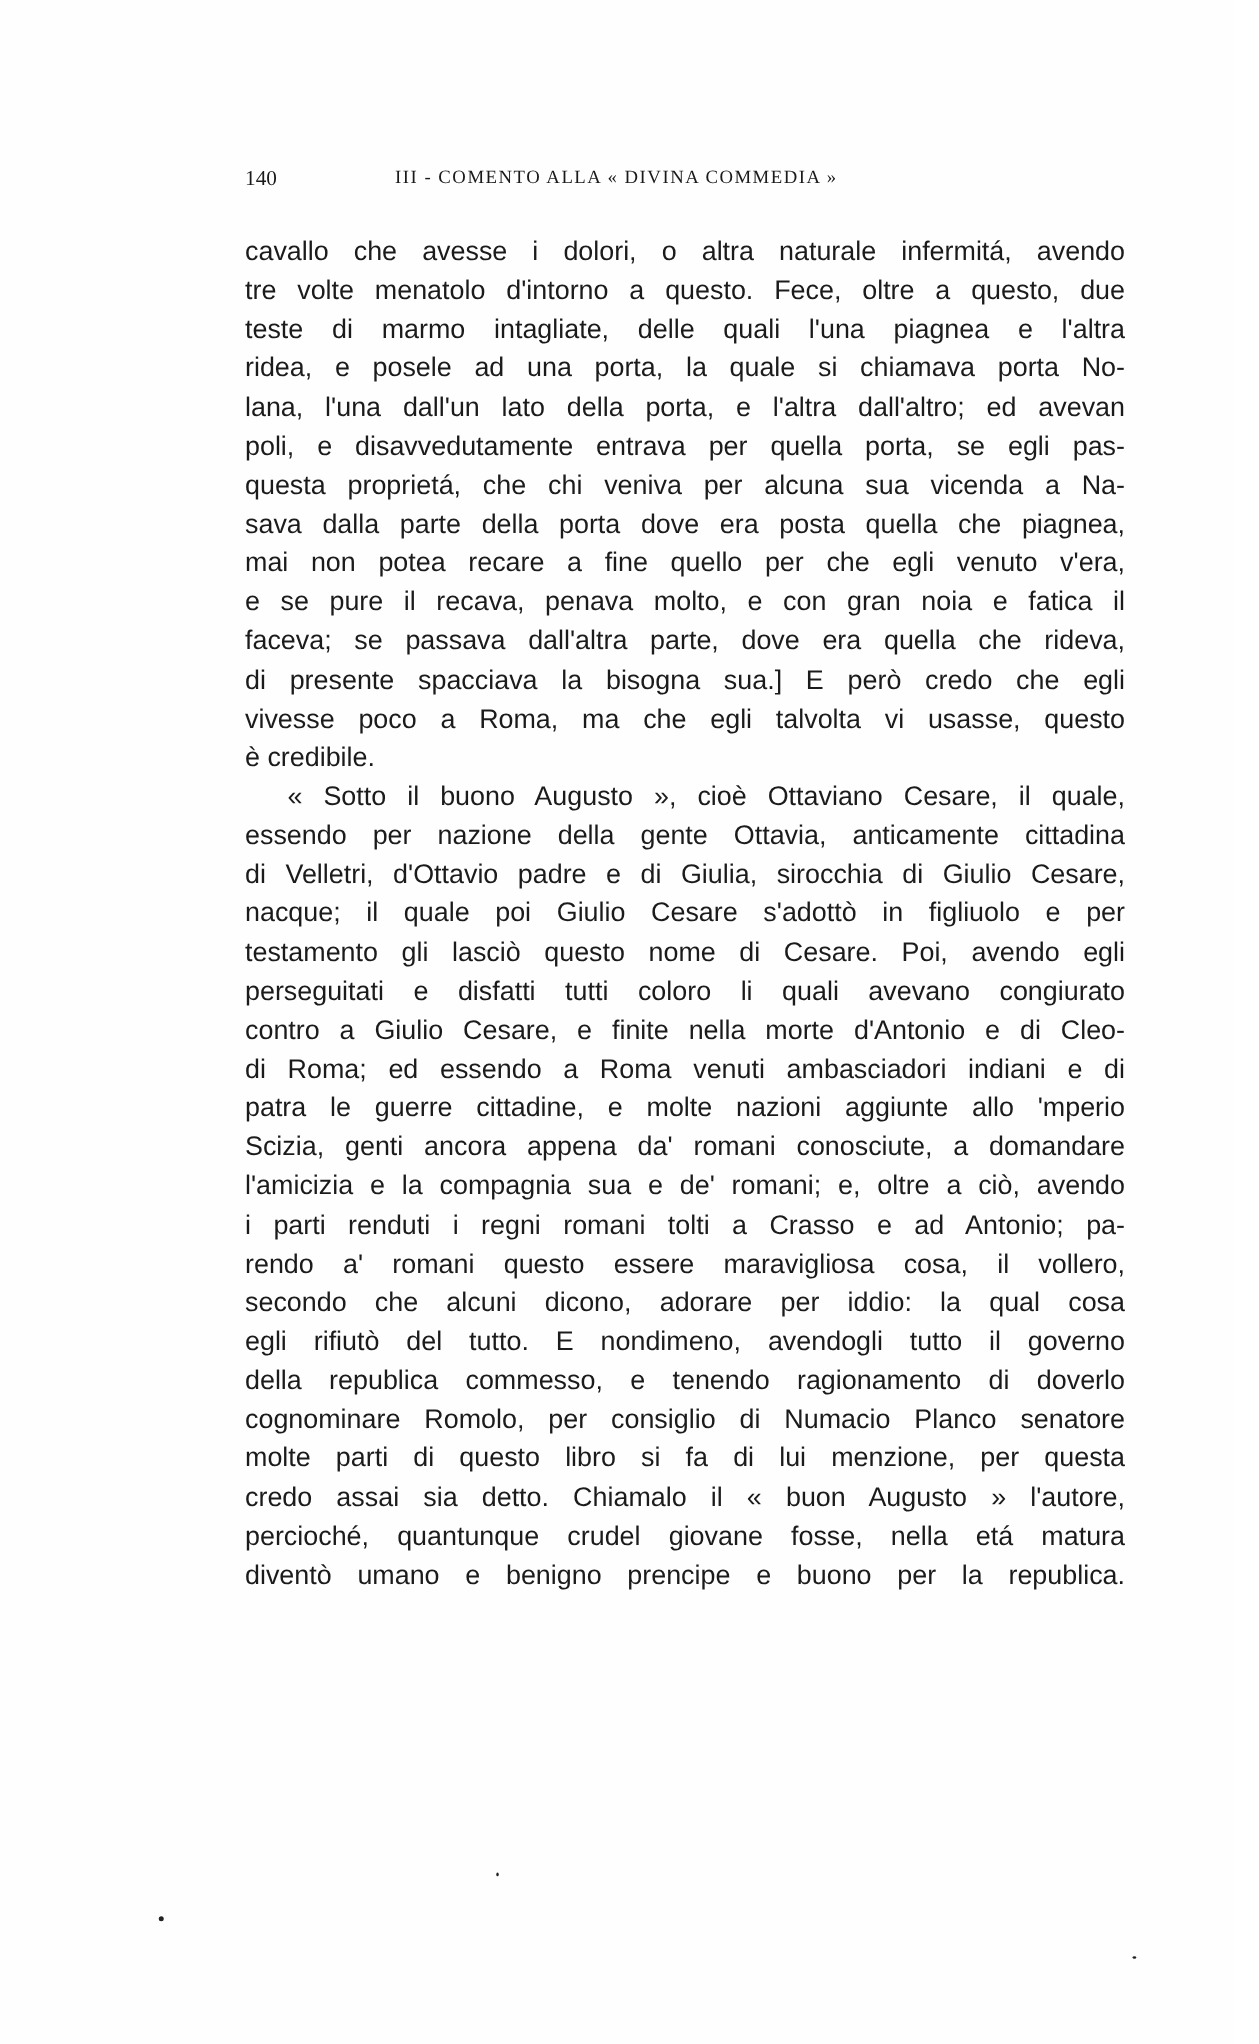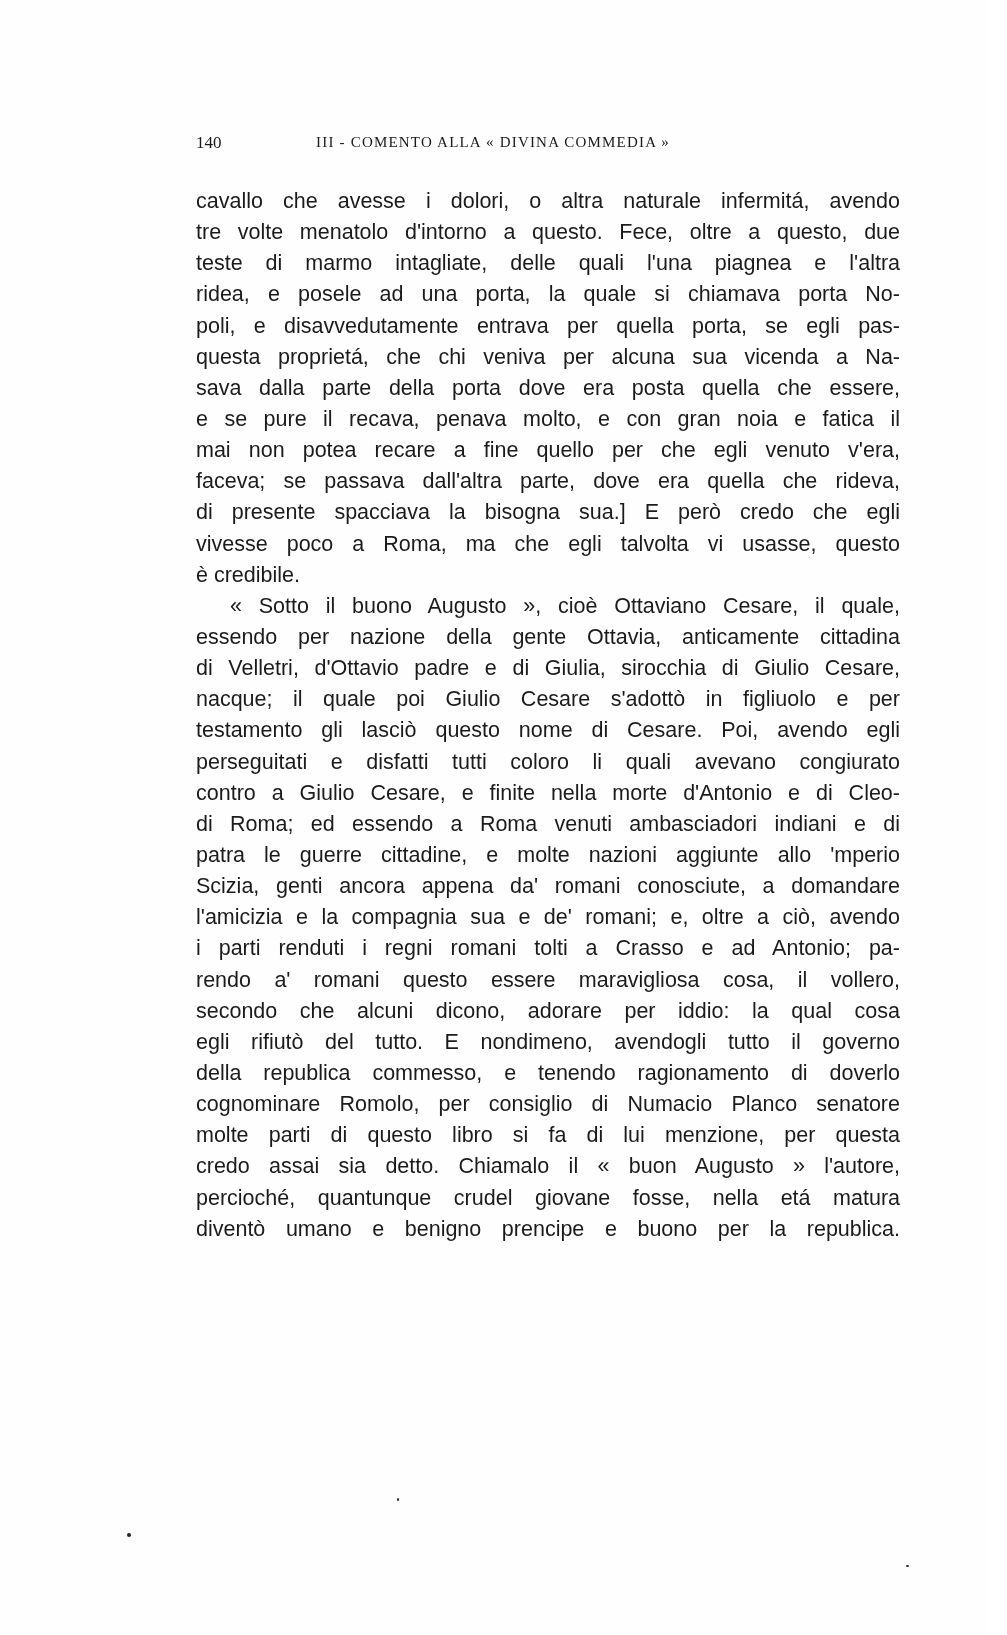--- a/index.html
+++ b/index.html
@@ -25,25 +25,26 @@
   <div class="running-head">
     <span class="page-number">140</span>
     <span class="header-title">III - COMENTO ALLA « DIVINA COMMEDIA »</span>
   </div>
 
   <div class="body-text">
     <span class="line">cavallo che avesse i dolori, o altra naturale infermitá, avendo</span>
     <span class="line">tre volte menatolo d'intorno a questo. Fece, oltre a questo, due</span>
     <span class="line">teste di marmo intagliate, delle quali l'una piagnea e l'altra</span>
     <span class="line">ridea, e posele ad una porta, la quale si chiamava porta No-</span>
+    <span class="line">lana, l'una dall'un lato della porta, e l'altra dall'altro; ed avevan</span>
     <span class="line">poli, e disavvedutamente entrava per quella porta, se egli pas-</span>
     <span class="line">questa proprietá, che chi veniva per alcuna sua vicenda a Na-</span>
-    <span class="line">sava dalla parte della porta dove era posta quella che essere,</span>
+    <span class="line">sava dalla parte della porta dove era posta quella che piagnea,</span>
+    <span class="line">mai non potea recare a fine quello per che egli venuto v'era,</span>
     <span class="line">e se pure il recava, penava molto, e con gran noia e fatica il</span>
-    <span class="line">mai non potea recare a fine quello per che egli venuto v'era,</span>
     <span class="line">faceva; se passava dall'altra parte, dove era quella che rideva,</span>
     <span class="line">di presente spacciava la bisogna sua.] E però credo che egli</span>
     <span class="line">vivesse poco a Roma, ma che egli talvolta vi usasse, questo</span>
     <span class="line last">è credibile.</span>
     <span class="line indent">« Sotto il buono Augusto », cioè Ottaviano Cesare, il quale,</span>
     <span class="line">essendo per nazione della gente Ottavia, anticamente cittadina</span>
     <span class="line">di Velletri, d'Ottavio padre e di Giulia, sirocchia di Giulio Cesare,</span>
     <span class="line">nacque; il quale poi Giulio Cesare s'adottò in figliuolo e per</span>
     <span class="line">testamento gli lasciò questo nome di Cesare. Poi, avendo egli</span>
     <span class="line">perseguitati e disfatti tutti coloro li quali avevano congiurato</span>

